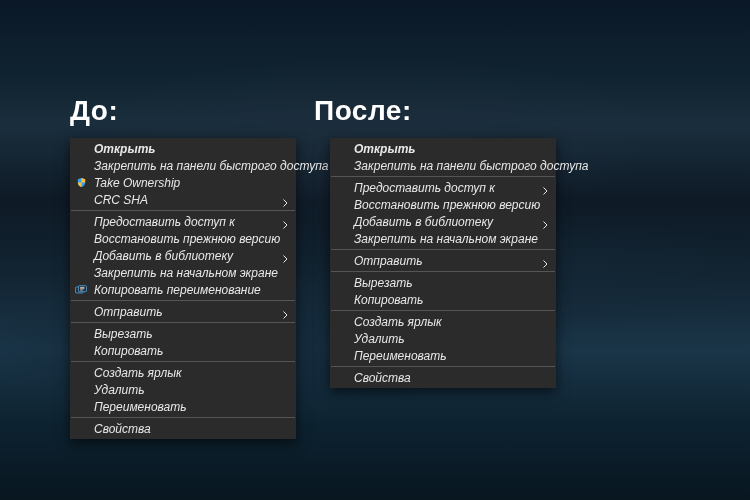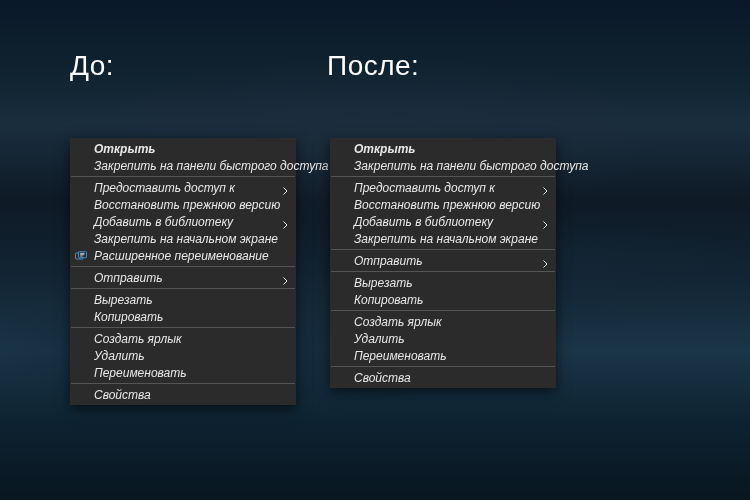--- a/index.html
+++ b/index.html
@@ -25,25 +25,26 @@
   inset: 0;
   background:
     radial-gradient(ellipse 400px 120px at 50% 28%, rgba(30,45,60,0.6), transparent 70%),
     radial-gradient(ellipse 300px 80px at 75% 55%, rgba(20,40,55,0.5), transparent 70%),
     radial-gradient(ellipse 350px 100px at 30% 70%, rgba(15,30,45,0.6), transparent 70%);
 }
 .label {
   position: absolute;
   color: #ffffff;
   font-size: 28px;
-  font-weight: 400;
+  font-weight: 700;
   letter-spacing: 0.5px;
+  margin-top: 45px;
 }
 .label-before { left: 70px; top: 50px; }
-.label-after  { left: 327px; top: 50px; }
+.label-after  { left: 314px; top: 50px; }
 
 .context-menu {
   position: absolute;
   width: 226px;
   background: #2b2b2b;
   box-shadow: 0 4px 12px rgba(0,0,0,0.6);
   padding: 2px 0;
   font-size: 12px;
   color: #e8e8e8;
   z-index: 10;
@@ -96,20 +97,36 @@
 
 <div class="label label-before">До:</div>
 <div class="label label-after">После:</div>
 
 <div id="menu-before" class="context-menu menu-before">
     <div class="menu-item bold">
       <span>Открыть</span>
     </div>
     <div class="menu-item">
       <span>Закрепить на панели быстрого доступа</span>
+    </div>
+    <div class="menu-item">
+      <span class="menu-icon ico-shield">
+        <svg viewBox="0 0 12 12">
+          <path d="M6 1 L10 2.5 V6 C10 8.5 8 10.5 6 11 C4 10.5 2 8.5 2 6 V2.5 Z" fill="#3aa0f0"></path>
+          <path d="M6 1 L10 2.5 V6 L6 6 Z" fill="#f9c23c"></path>
+          <path d="M6 6 L6 11 C4 10.5 2 8.5 2 6 Z" fill="#f9c23c"></path>
+        </svg>
+      </span>
+      <span>Take Ownership</span>
+    </div>
+    <div class="menu-item">
+      <span>CRC SHA</span>
+      <span class="chevron"><svg viewBox="0 0 5 8">
+          <path d="M0.5 0.5 L4 4 L0.5 7.5" fill="none" stroke="#e8e8e8" stroke-width="1"></path>
+        </svg></span>
     </div>
     <div class="menu-sep"></div>
     <div class="menu-item">
       <span>Предоставить доступ к</span>
       <span class="chevron"><svg viewBox="0 0 5 8">
           <path d="M0.5 0.5 L4 4 L0.5 7.5" fill="none" stroke="#e8e8e8" stroke-width="1"></path>
         </svg></span>
     </div>
     <div class="menu-item">
       <span>Восстановить прежнюю версию</span>
@@ -126,21 +143,21 @@
     <div class="menu-item">
       <span class="menu-icon ico-rename">
         <svg viewBox="0 0 14 10">
           <rect x="0.5" y="1.5" width="9" height="7" rx="1" fill="none" stroke="#4aa3df" stroke-width="1"></rect>
           <rect x="4" y="0" width="9.5" height="7" rx="1" fill="#2b2b2b" stroke="#4aa3df" stroke-width="1"></rect>
           <line x1="6" y1="2" x2="11" y2="2" stroke="#ffffff" stroke-width="0.8"></line>
           <line x1="6" y1="3.5" x2="11" y2="3.5" stroke="#ffffff" stroke-width="0.8"></line>
           <line x1="6" y1="5" x2="9" y2="5" stroke="#ffffff" stroke-width="0.8"></line>
         </svg>
       </span>
-      <span>Расширенное переименование</span>
+      <span>Копировать переименование</span>
     </div>
     <div class="menu-sep"></div>
     <div class="menu-item">
       <span>Отправить</span>
       <span class="chevron"><svg viewBox="0 0 5 8">
           <path d="M0.5 0.5 L4 4 L0.5 7.5" fill="none" stroke="#e8e8e8" stroke-width="1"></path>
         </svg></span>
     </div>
     <div class="menu-sep"></div>
     <div class="menu-item">

